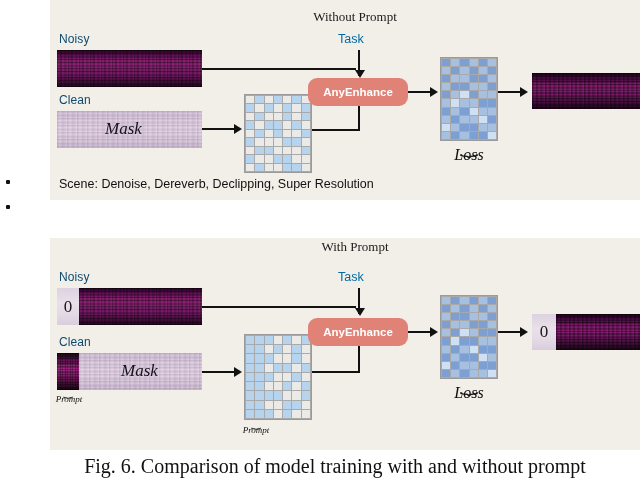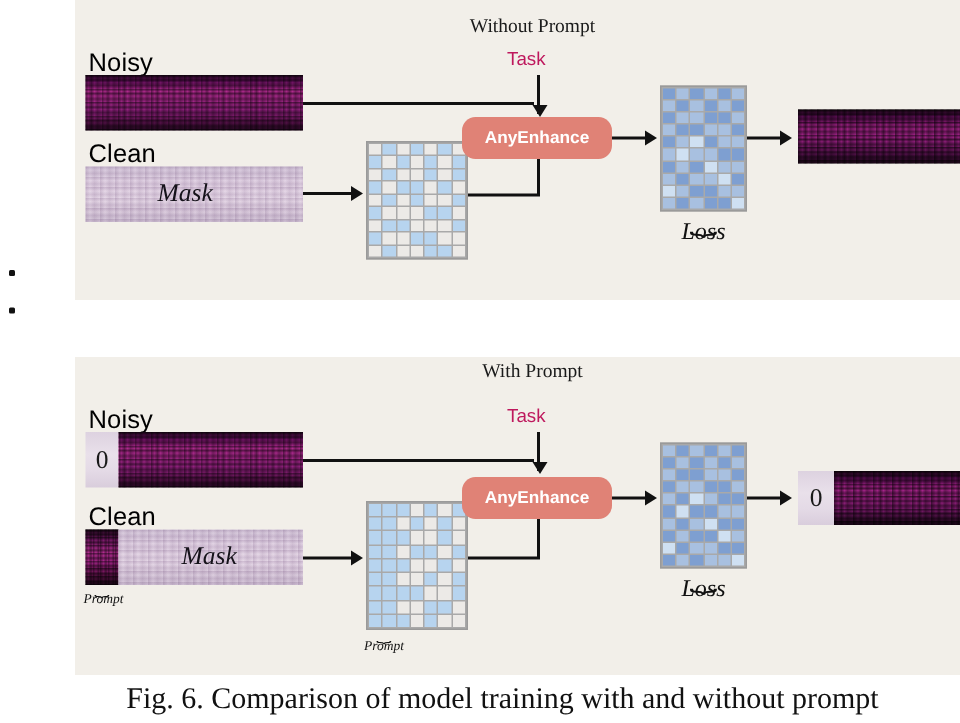--- a/index.html
+++ b/index.html
@@ -7,21 +7,21 @@
        font-family:"Liberation Sans",sans-serif;}
 
   .panel{position:absolute;background:#f2efe9;margin-left:20px;}
   #panel-top{left:30px;top:0px;width:610px;height:200px;}
   #panel-bottom{left:30px;top:238px;width:610px;height:212px;}
 
   .panel-title{position:absolute;width:100%;text-align:center;
       font-family:"Liberation Serif",serif;font-size:13px;color:#1a1a1a;}
 
   .lbl{position:absolute;font-family:"Liberation Sans",sans-serif;
-       font-size:17px;color:#000000;letter-spacing:0.1px;white-space:nowrap;}
+       font-size:12px;color:#0c4a6e;letter-spacing:0.1px;white-space:nowrap;}
 
   .scene{position:absolute;font-size:12.5px;color:#111;white-space:nowrap;
          font-family:"Liberation Sans",sans-serif;}
 
   
   .spec{position:absolute;overflow:hidden;}
 
   .spec-dark{
     background:
       repeating-linear-gradient(to right,
@@ -100,21 +100,21 @@
   .arrow-u{position:absolute;width:0;height:0;
      border-left:5px solid transparent;border-right:5px solid transparent;
      border-bottom:8px solid #111;}
 
   
   .model{position:absolute;background:#e08276;border-radius:9px;
      display:flex;align-items:center;justify-content:center;
      color:#ffffff;font-weight:bold;font-size:11.5px;
      font-family:"Liberation Sans",sans-serif;}
 
-  .tasklbl{position:absolute;font-size:12.5px;color:#be185d;}
+  .tasklbl{position:absolute;font-size:12.5px;color:#0369a1;}
 
   .brace{position:absolute;color:#111;font-family:"Liberation Serif",serif;
      line-height:1;transform:scaleY(.55);transform-origin:center top;}
   .brace-lbl{position:absolute;font-family:"Liberation Serif",serif;
      font-style:italic;color:#111;}
 
   .caption{position:absolute;left:30px;top:455px;width:610px;
      font-family:"Liberation Serif",serif;font-size:20px;color:#111;
      text-align:center;white-space:nowrap;overflow:hidden;}
 
@@ -287,20 +287,21 @@
     </div>
 
   <div class="brace" style="left:390px;top:139px;width:58px;text-align:center;font-size:31px;">⏟</div>
   <div class="brace-lbl" style="left:390px;top:146px;width:58px;text-align:center;font-size:16px;">Loss</div>
 
   <div class="hline" style="left:448px;top:91px;width:22px;"></div>
   <div class="arrow-r" style="left:470px;top:87px;"></div>
 
   <div class="spec spec-dark2" style="left:482px;top:73px;width:122px;height:36px;"></div>
 
+  <div class="scene" style="left:9px;top:177px;">Scene: Denoise, Dereverb, Declipping, Super Resolution</div>
 </div>
 
 <div class="panel" id="panel-bottom">
 
   <div class="panel-title" style="top:1px;">With Prompt</div>
 
   <div class="lbl" style="left:9px;top:32px;">Noisy</div>
   <div style="position:absolute;left:7px;top:50px;width:145px;height:37px;">
     <div class="spec spec-zero" style="left:0;top:0;width:22px;height:37px;">
       <span class="zero-glyph">0</span>

